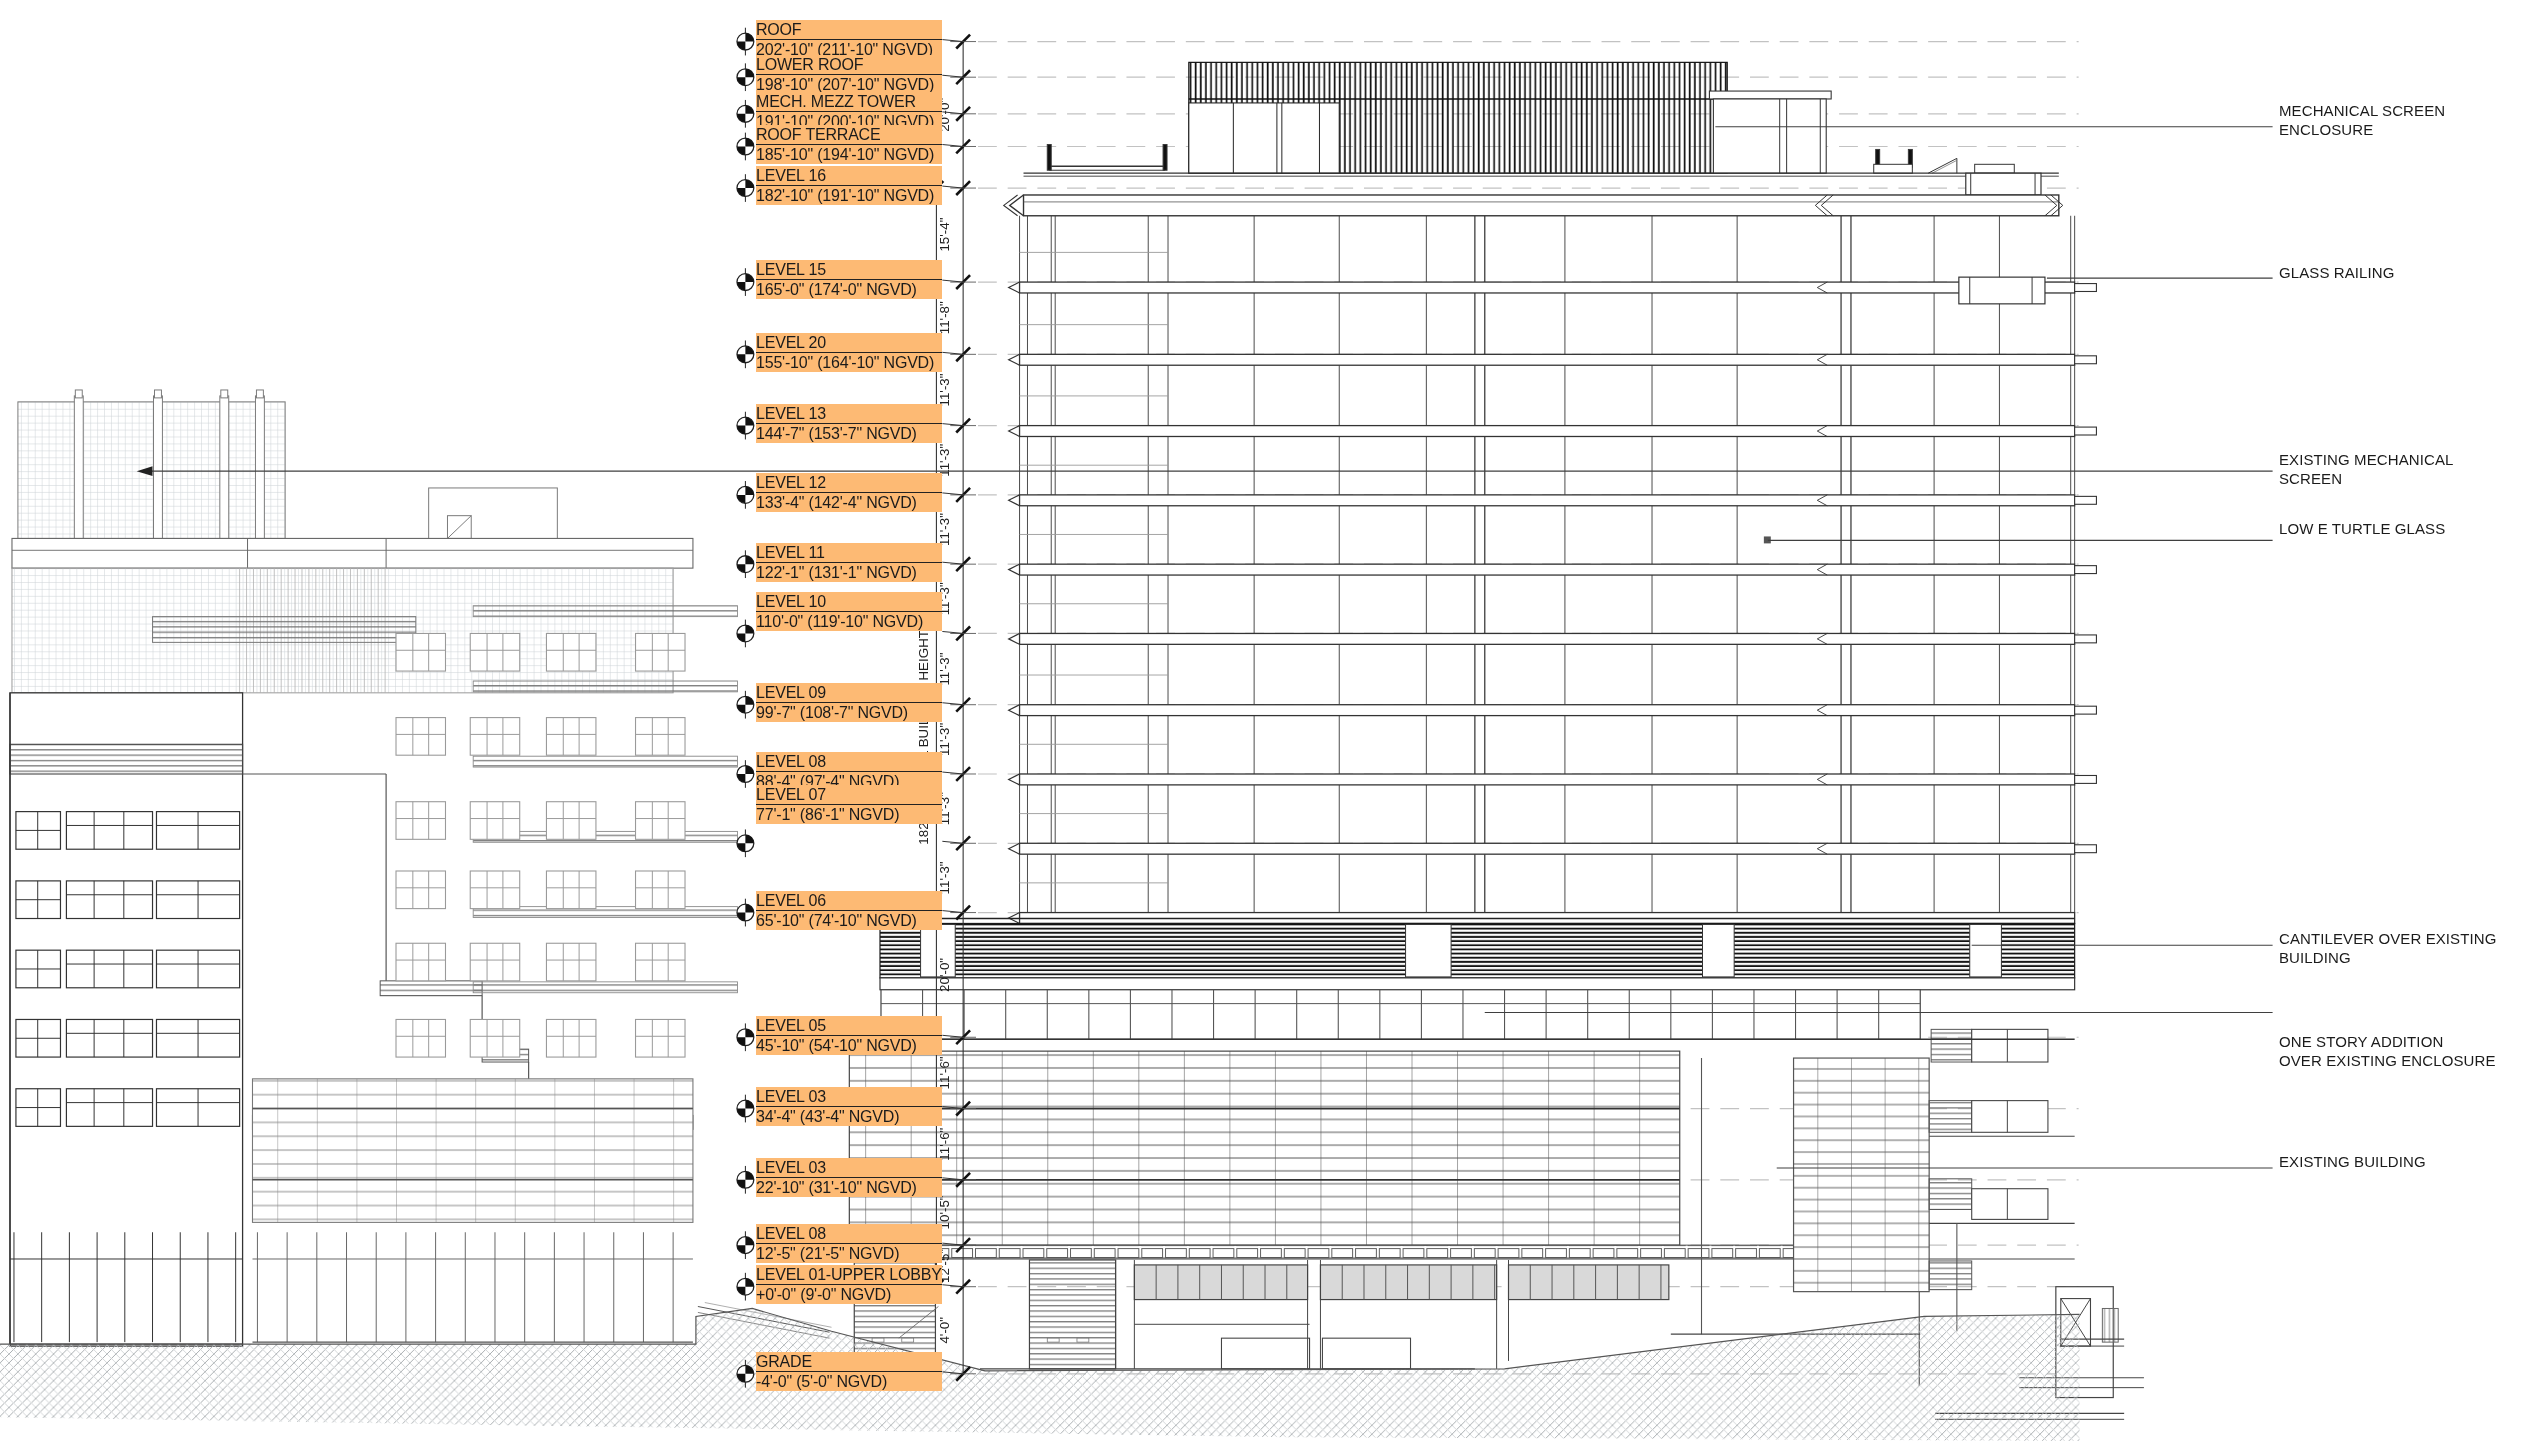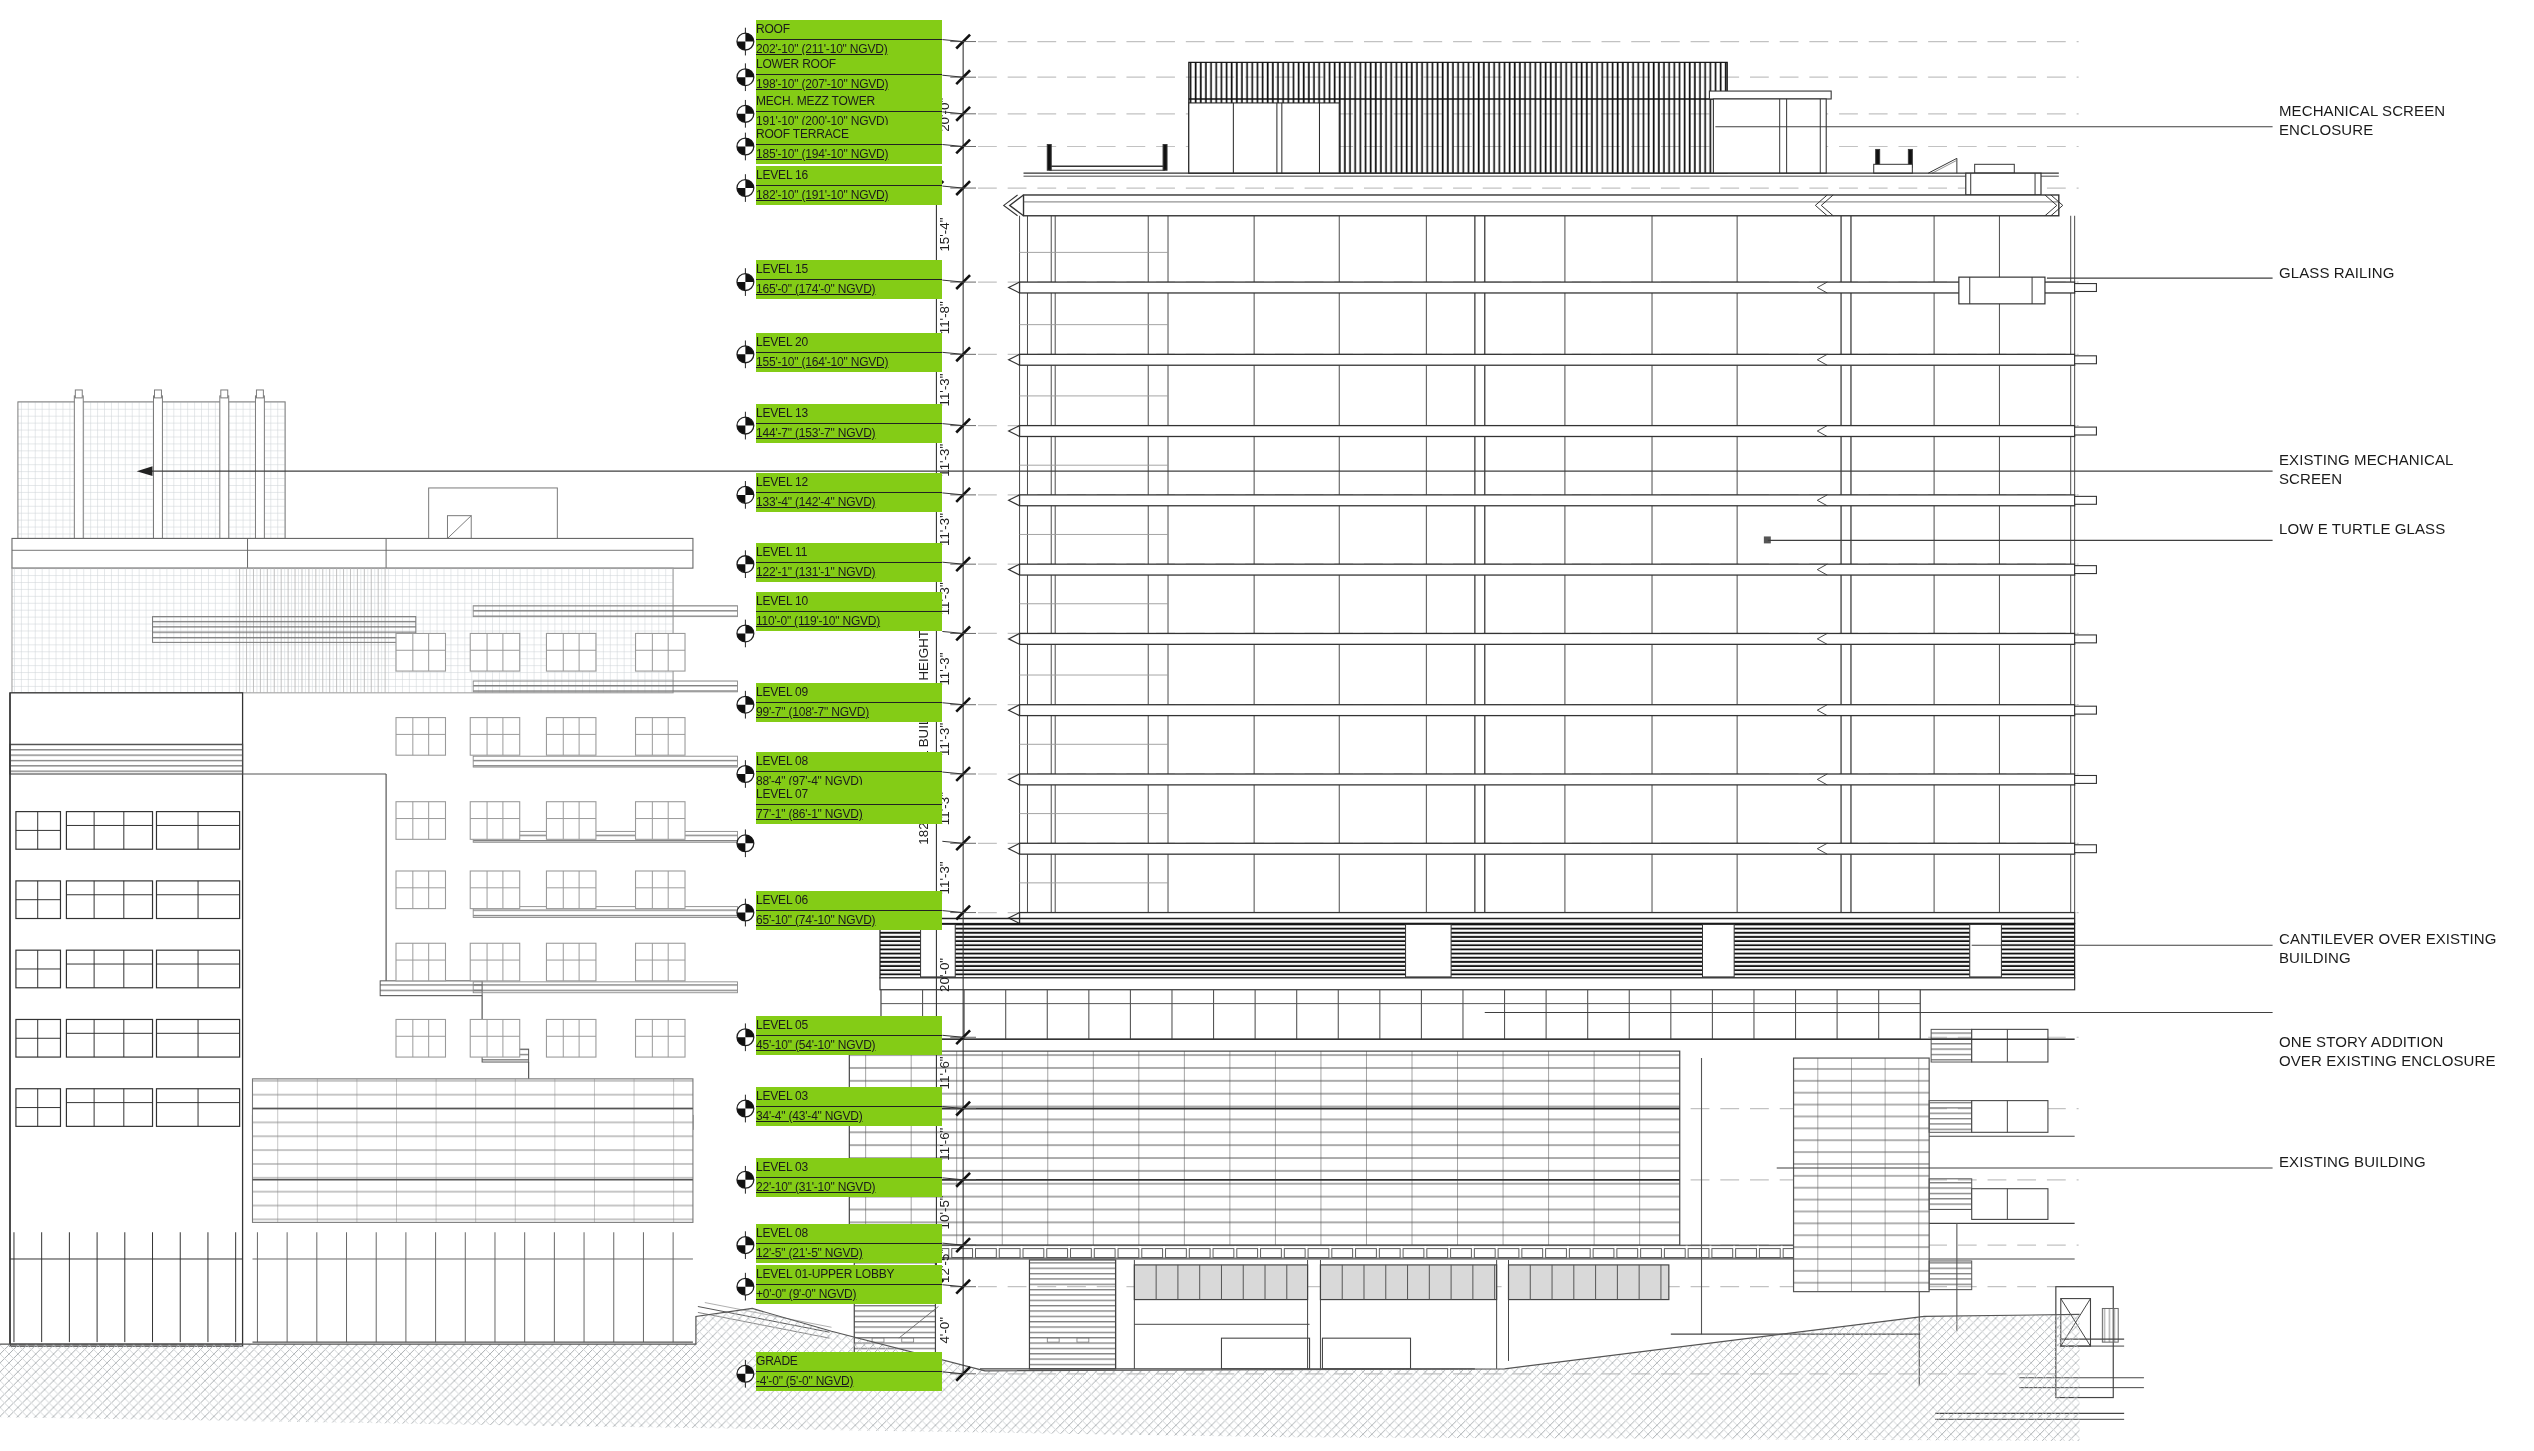--- a/index.html
+++ b/index.html
@@ -1,19 +1,19 @@
 <!DOCTYPE html>
 <html><head>
 <meta charset="utf-8">
 <style>
   html,body{margin:0;padding:0;background:#fff;}
   body{font-family:"Liberation Sans", sans-serif;color:#1b1b1b;}
   #sheet{position:relative;width:2534px;height:1451px;background:#ffffff;overflow:hidden;}
   #scene{position:absolute;left:0;top:0;}
-  .level{position:absolute;background:#84cc16;line-height:19px;font-size:12px;letter-spacing:-0.2px;white-space:nowrap;text-decoration:underline;}
+  .level{position:absolute;background:#fdba74;line-height:19px;font-size:16px;letter-spacing:-0.2px;white-space:nowrap;}
   .lvl-name{display:inline-block;min-width:186px;border-bottom:1.3px solid #222;padding-bottom:0px;}
   .lvl-elev{display:block;}
   .anno{position:absolute;font-size:15px;line-height:19px;letter-spacing:0.1px;white-space:nowrap;}
   svg text.dim{font-family:"Liberation Sans", sans-serif;font-size:13.5px;fill:#222;}
   svg text.dimtotal{font-family:"Liberation Sans", sans-serif;font-size:13.5px;fill:#222;}
 </style>
 </head>
 <body>
 
 <div id="sheet">

